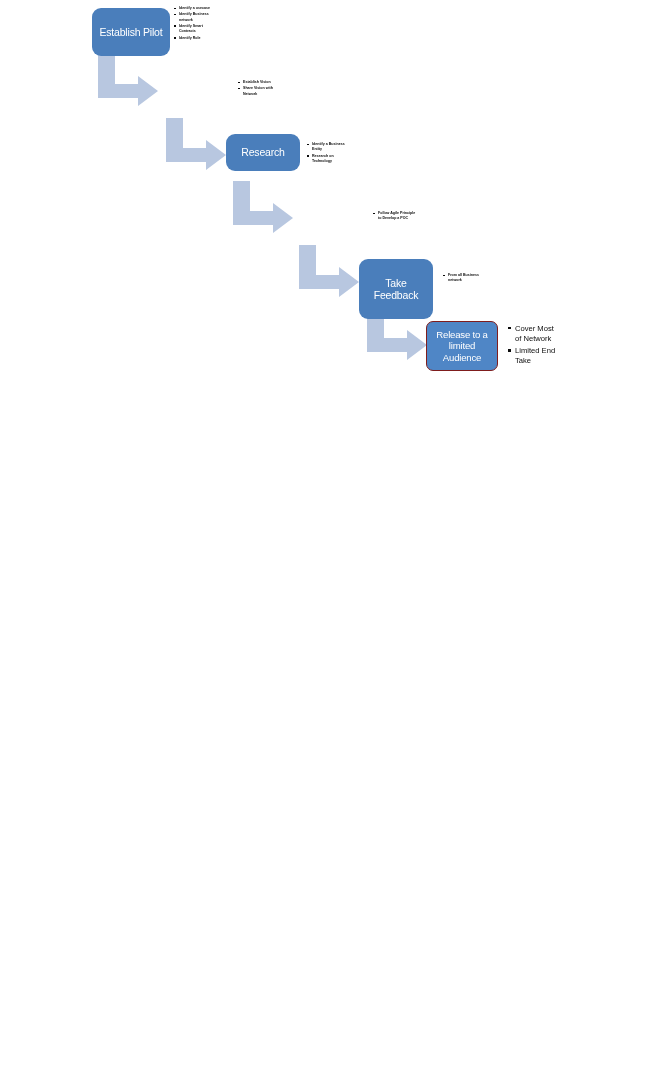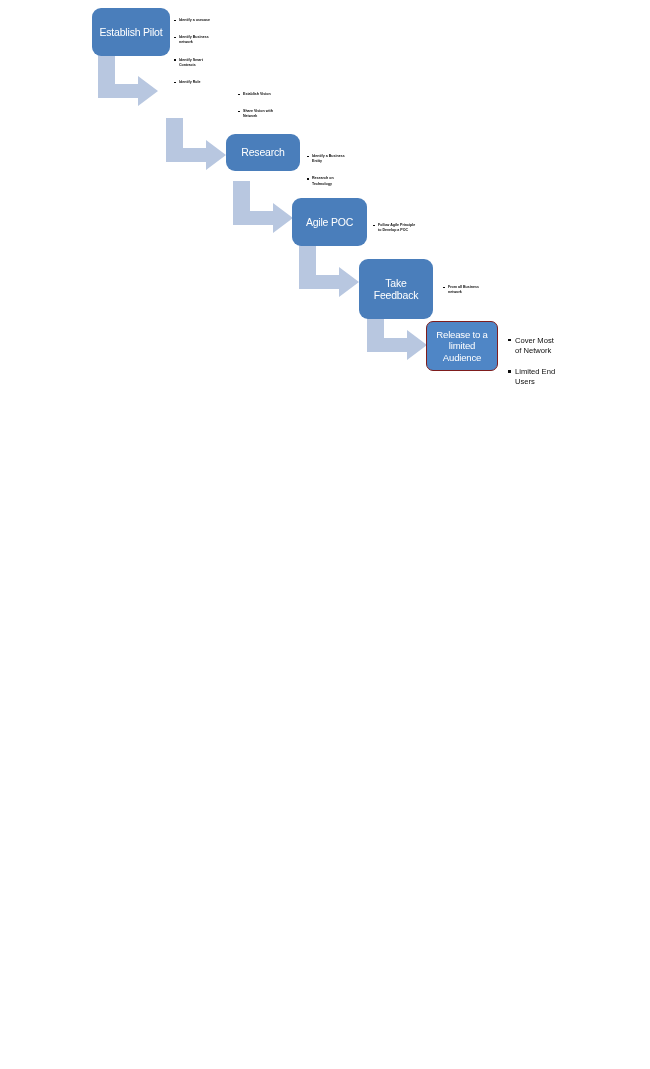--- a/index.html
+++ b/index.html
@@ -48,21 +48,21 @@
   .bullets {
     position: absolute;
     margin: 0;
     padding: 0;
     list-style: none;
     color: #0d0d0d;
   }
   .bullets li {
     position: relative;
     padding-left: 6px;
-    margin: 12px 0 1px 0;
+    margin: 0 0 1px 0;
     white-space: pre-line;
   }
   .bullets li::before {
     content: "";
     position: absolute;
     left: 0;
     top: 0.42em;
     width: 1.6px;
     height: 1.6px;
     background: #0d0d0d;
@@ -154,23 +154,20 @@
   <div class="step" style="left:226px; top:134px; width:74px; height:37px; font-size:10.5px;">
     <span class="step-label">Research</span>
   </div>
   <ul class="bullets tiny" style="left:307px; top:142px; width:58px;">
     <li>Identify a Business
 Entity</li>
     <li>Research on
 Technology</li>
   </ul>
 
-  <div class="step" style="left:292px; top:198px; width:75px; height:48px; font-size:10.5px;">
-    <span class="step-label">Agile POC</span>
-  </div>
   <ul class="bullets tiny" style="left:373px; top:211px; width:62px;">
     <li>Follow Agile Principle
 to Develop a POC</li>
   </ul>
 
   <div class="step" style="left:359px; top:259px; width:74px; height:60px; font-size:10.5px;">
     <span class="step-label">Take
 Feedback</span>
   </div>
   <ul class="bullets tiny" style="left:443px; top:273px; width:56px;">
@@ -180,16 +177,16 @@
 
   <div class="step light" style="left:426px; top:321px; width:72px; height:50px; font-size:9.6px;">
     <span class="step-label">Release to a
 limited
 Audience</span>
   </div>
   <ul class="bullets big" style="left:508px; top:324px; width:56px;">
     <li>Cover Most
 of Network</li>
     <li>Limited End
-Users</li>
+Take</li>
   </ul>
 
 </div>
 
 </body></html>

